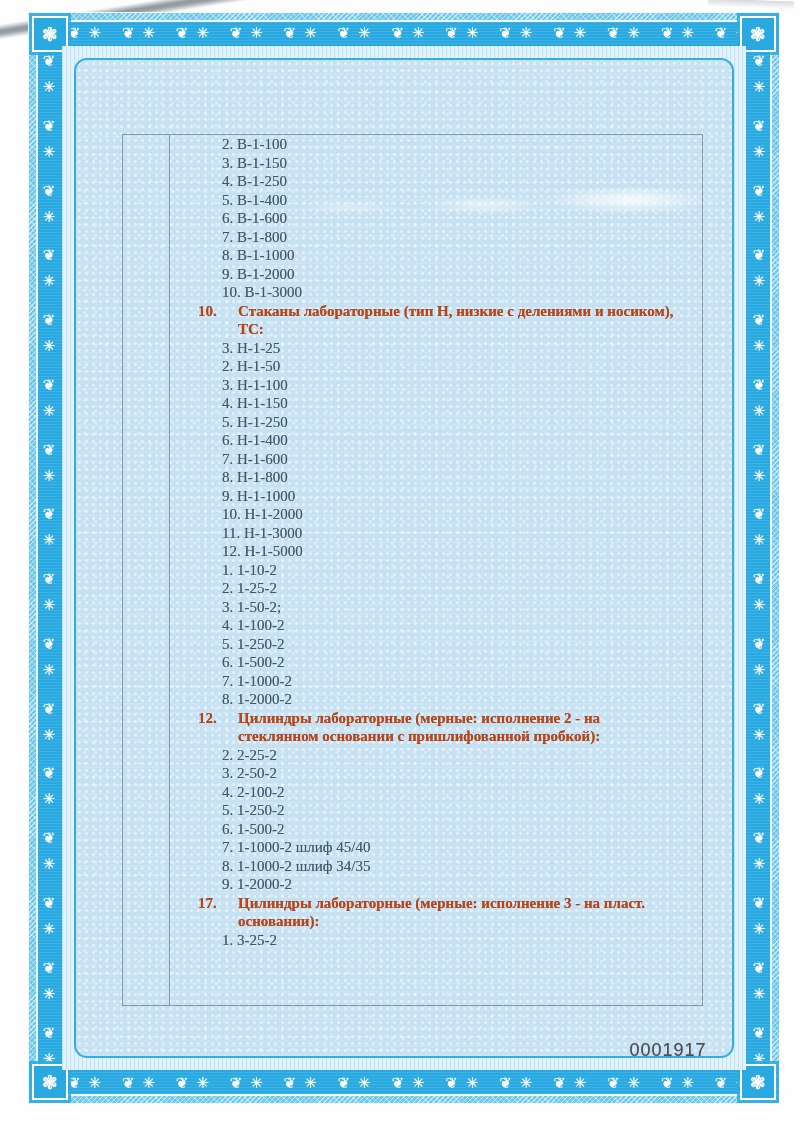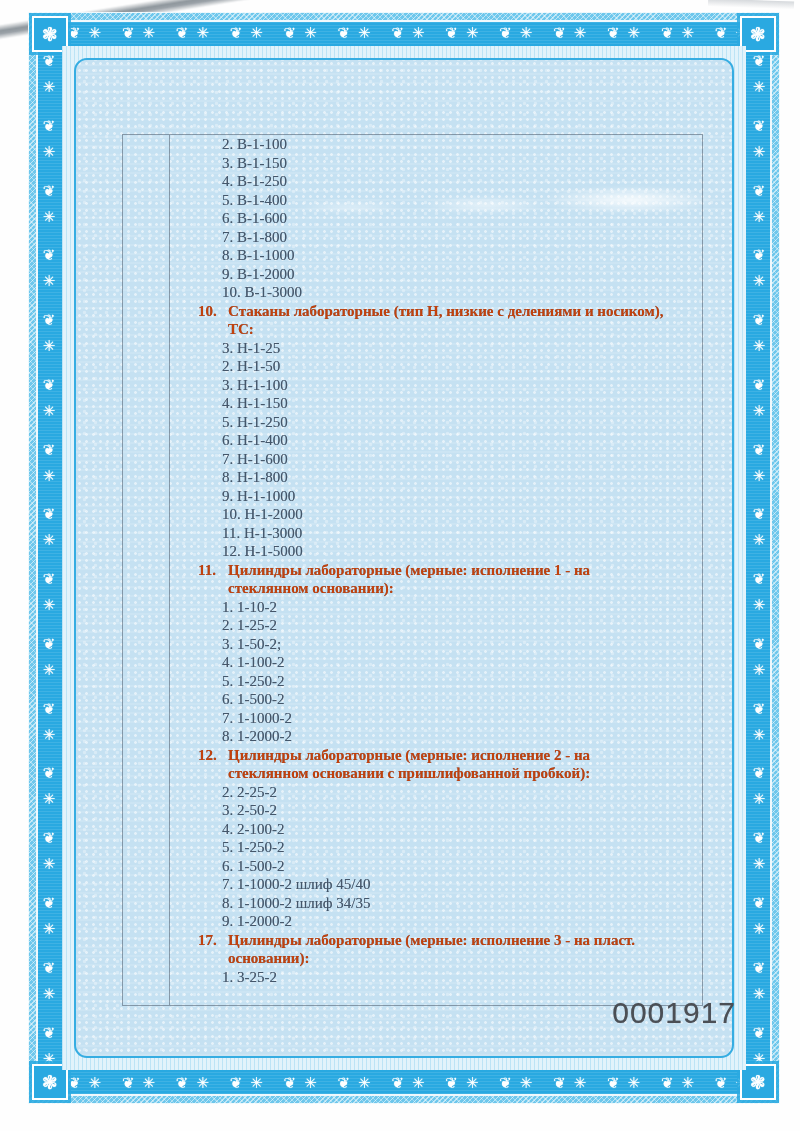--- a/index.html
+++ b/index.html
@@ -53,25 +53,25 @@
   
   #items-table{position:absolute;left:122px;top:134px;width:581px;height:872px;
     border:1px solid rgba(75,90,105,.55);box-sizing:border-box;padding-top:0;}
   #col-divider{position:absolute;left:46px;top:0;bottom:0;width:0;border-left:1px solid rgba(75,90,105,.55);}
   #list{position:relative;}
   .entry{line-height:18.5px;font-size:15px;color:#44566a;text-shadow:0 0 0.6px rgba(68,86,106,.55);}
   .entry.item{padding-left:99px;}
   .entry.heading{padding-left:75px;display:flex;font-weight:bold;color:#c2410c;
     text-shadow:0 0 0.6px rgba(43,74,104,.6);}
   .hnum{flex:none;width:30px;}
-  .htxt{flex:none;max-width:478px;white-space:pre-line;}
+  .htxt{flex:none;max-width:478px;white-space:pre-line;margin-left:10px;}
 
   
-  #serial{position:absolute;left:600px;top:996px;width:136px;text-align:right;
-    font-family:"Liberation Sans", sans-serif;font-size:30px;letter-spacing:1px;color:#4b4f55;
+  #serial{position:absolute;left:600px;top:1040px;width:136px;text-align:center;
+    font-family:"Liberation Sans", sans-serif;font-size:18px;letter-spacing:1px;color:#4b4f55;
     text-shadow:0 0 0.7px rgba(75,79,85,.6);}
 </style>
 </head>
 <body>
 
 <div id="page">
 
   <div class="corner-band"></div>
   <div class="tr-mark"></div>
 
@@ -117,25 +117,20 @@
         <div class="entry item"><span>3. Н-1-100</span></div>
         <div class="entry item"><span>4. Н-1-150</span></div>
         <div class="entry item"><span>5. Н-1-250</span></div>
         <div class="entry item"><span>6. Н-1-400</span></div>
         <div class="entry item"><span>7. Н-1-600</span></div>
         <div class="entry item"><span>8. Н-1-800</span></div>
         <div class="entry item"><span>9. Н-1-1000</span></div>
         <div class="entry item"><span>10. Н-1-2000</span></div>
         <div class="entry item"><span>11. Н-1-3000</span></div>
         <div class="entry item"><span>12. Н-1-5000</span></div>
-        <div class="entry heading">
-          <span class="hnum">11.</span>
-          <span class="htxt">Цилиндры лабораторные (мерные: исполнение 1 - на
-стеклянном основании):</span>
-        </div>
         <div class="entry item"><span>1. 1-10-2</span></div>
         <div class="entry item"><span>2. 1-25-2</span></div>
         <div class="entry item"><span>3. 1-50-2;</span></div>
         <div class="entry item"><span>4. 1-100-2</span></div>
         <div class="entry item"><span>5. 1-250-2</span></div>
         <div class="entry item"><span>6. 1-500-2</span></div>
         <div class="entry item"><span>7. 1-1000-2</span></div>
         <div class="entry item"><span>8. 1-2000-2</span></div>
         <div class="entry heading">
           <span class="hnum">12.</span>

